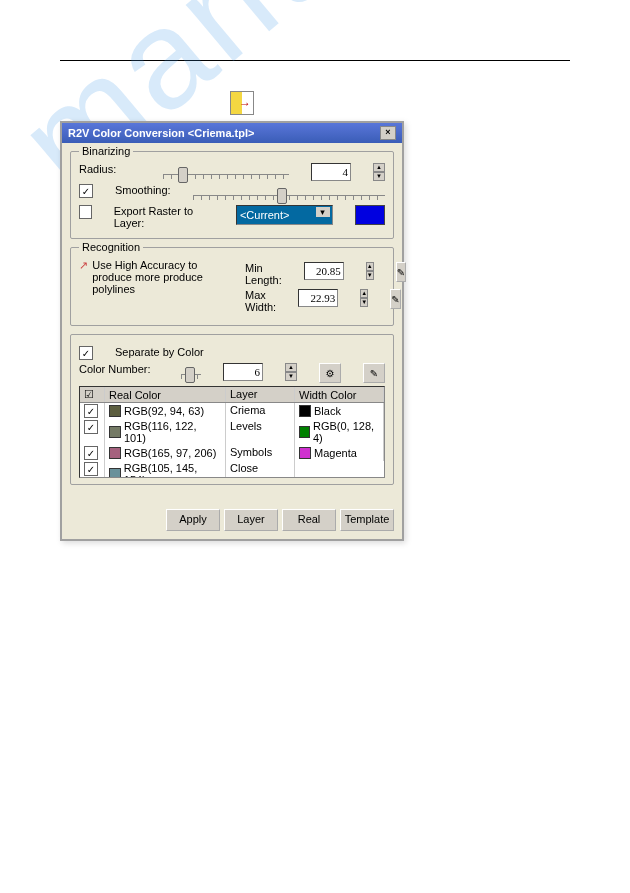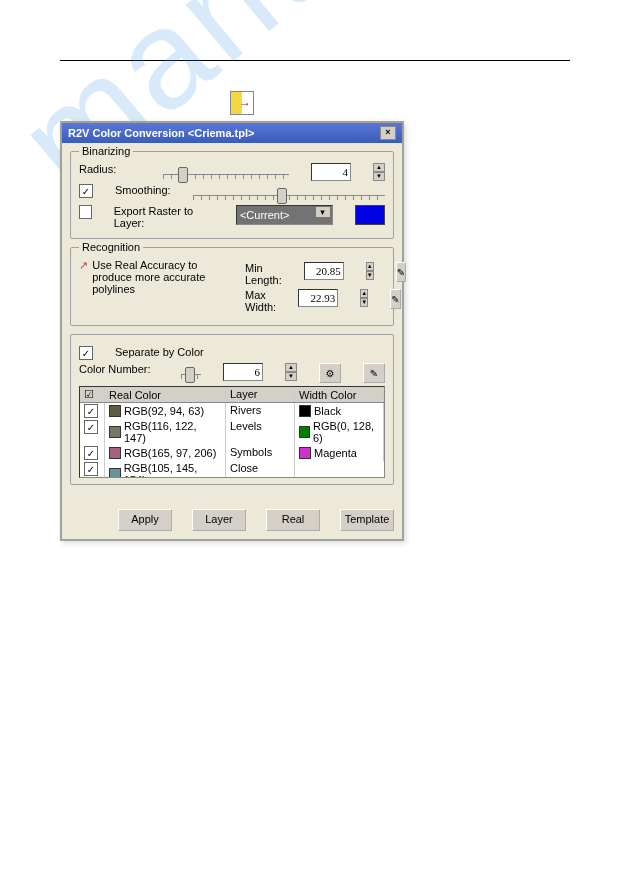--- a/index.html
+++ b/index.html
@@ -17,30 +17,30 @@
 .row{display:flex;align-items:flex-start;margin:3px 0;gap:22px}
 .lbl{width:62px}
 .slider{flex:1;height:18px;position:relative;background:transparent}
 .track{position:absolute;top:11px;left:0;right:0;height:1px;background:#888}
 .ticks{position:absolute;top:12px;left:0;right:0;height:4px;background:repeating-linear-gradient(to right,#888 0 1px,transparent 1px 8px)}
 .thumb{position:absolute;top:4px;width:8px;height:14px;background:#d4d0c8;border:1px solid #666;border-radius:2px}
 .nbox{width:34px;height:16px;border:1px inset #888;background:#fff;text-align:right;padding:0 2px;font:11px Tahoma}
 .spin{width:12px;height:18px;display:flex;flex-direction:column}
 .spin div{flex:1;background:#d4d0c8;border:1px solid #888;font-size:6px;text-align:center;line-height:7px}
 .chk{width:12px;height:12px;border:1px solid #666;background:#fff;display:inline-flex;align-items:center;justify-content:center;font-size:10px}
-.sel{width:100px;height:18px;border:1px inset #888;background:#737373;color:#fff;padding:0 3px;display:flex;align-items:center;position:relative}
+.sel{width:100px;height:18px;border:1px inset #888;background:#0369a1;color:#fff;padding:0 3px;display:flex;align-items:center;position:relative}
 .sel:after{content:"▾";position:absolute;right:2px;top:1px;color:#000;background:#d4d0c8;width:14px;text-align:center;font-size:9px}
 .swatch{width:32px;height:18px;border:1px solid #444}
 .tbl{border:1px inset #888;background:#fff;max-height:90px;overflow:hidden}
 .th{display:flex;background:#d4d0c8;border-bottom:1px solid #888}
 .th>div,.tr>div{padding:1px 4px;border-right:1px solid #ccc}
 .tr{display:flex;background:#fff}
 .c0{width:16px}.c1{width:112px;display:flex;align-items:center;gap:3px}.c2{width:60px}.c3{flex:1;display:flex;align-items:center;gap:3px}
 .sw{width:10px;height:10px;border:1px solid #333}
-.btns{display:flex;justify-content:flex-end;gap:20px;padding:8px}
+.btns{display:flex;justify-content:flex-end;gap:4px;padding:8px}
 .btn{min-width:52px;height:20px;border:1px outset #fff;background:#d4d0c8;text-align:center;line-height:18px}
 .iconbtn{width:20px;height:18px;border:1px outset #fff;background:#d4d0c8;display:inline-flex;align-items:center;justify-content:center;font-size:10px}
 </style>
 </head>
 <body>
 
 <div class="watermark">manualshive.com</div>
 
 <div class="page">
 <div class="hline"></div>
@@ -86,21 +86,21 @@
             </div>
         <div class="swatch" style="background:#0000e0"></div>
       </div>
     </div>
 
     <div class="grp">
       <div class="grptitle">Recognition</div>
       <div class="row">
         <div style="flex:1;display:flex;gap:4px">
           <span style="color:#c44">↗</span>
-          <span style="max-width:140px">Use Real Accuracy to produce more accurate polylines</span>
+          <span style="max-width:140px">Use High Accuracy to produce more produce polylines</span>
         </div>
         <div style="width:140px">
           <div class="row">
             <span style="width:60px">Min Length:</span>
             <input class="nbox" value="20.85" style="">
             <div class="spin">
                   <div>▲</div>
                   <div>▼</div>
                 </div>
             <span class="iconbtn">✎</span>
@@ -145,36 +145,36 @@
           <div class="c2">Layer</div>
           <div class="c3">Width Color</div>
         </div>
         <div id="tbody">
               <div class="tr">
                 <div class="c0"><span class="chk">✓</span></div>
                 <div class="c1">
                   <span class="sw" style="background:#5c5e3f"></span>
                   <span>RGB(92, 94, 63)</span>
                 </div>
-                <div class="c2">Rivers</div>
+                <div class="c2">Criema</div>
                 <div class="c3">
                   <span class="sw" style="background:#000"></span>
                   <span>Black</span>
                 </div>
               </div>
               <div class="tr">
                 <div class="c0"><span class="chk">✓</span></div>
                 <div class="c1">
                   <span class="sw" style="background:#747a65"></span>
-                  <span>RGB(116, 122, 147)</span>
+                  <span>RGB(116, 122, 101)</span>
                 </div>
                 <div class="c2">Levels</div>
                 <div class="c3">
                   <span class="sw" style="background:#008000"></span>
-                  <span>RGB(0, 128, 6)</span>
+                  <span>RGB(0, 128, 4)</span>
                 </div>
               </div>
               <div class="tr">
                 <div class="c0"><span class="chk">✓</span></div>
                 <div class="c1">
                   <span class="sw" style="background:#a5617e"></span>
                   <span>RGB(165, 97, 206)</span>
                 </div>
                 <div class="c2">Symbols</div>
                 <div class="c3">

